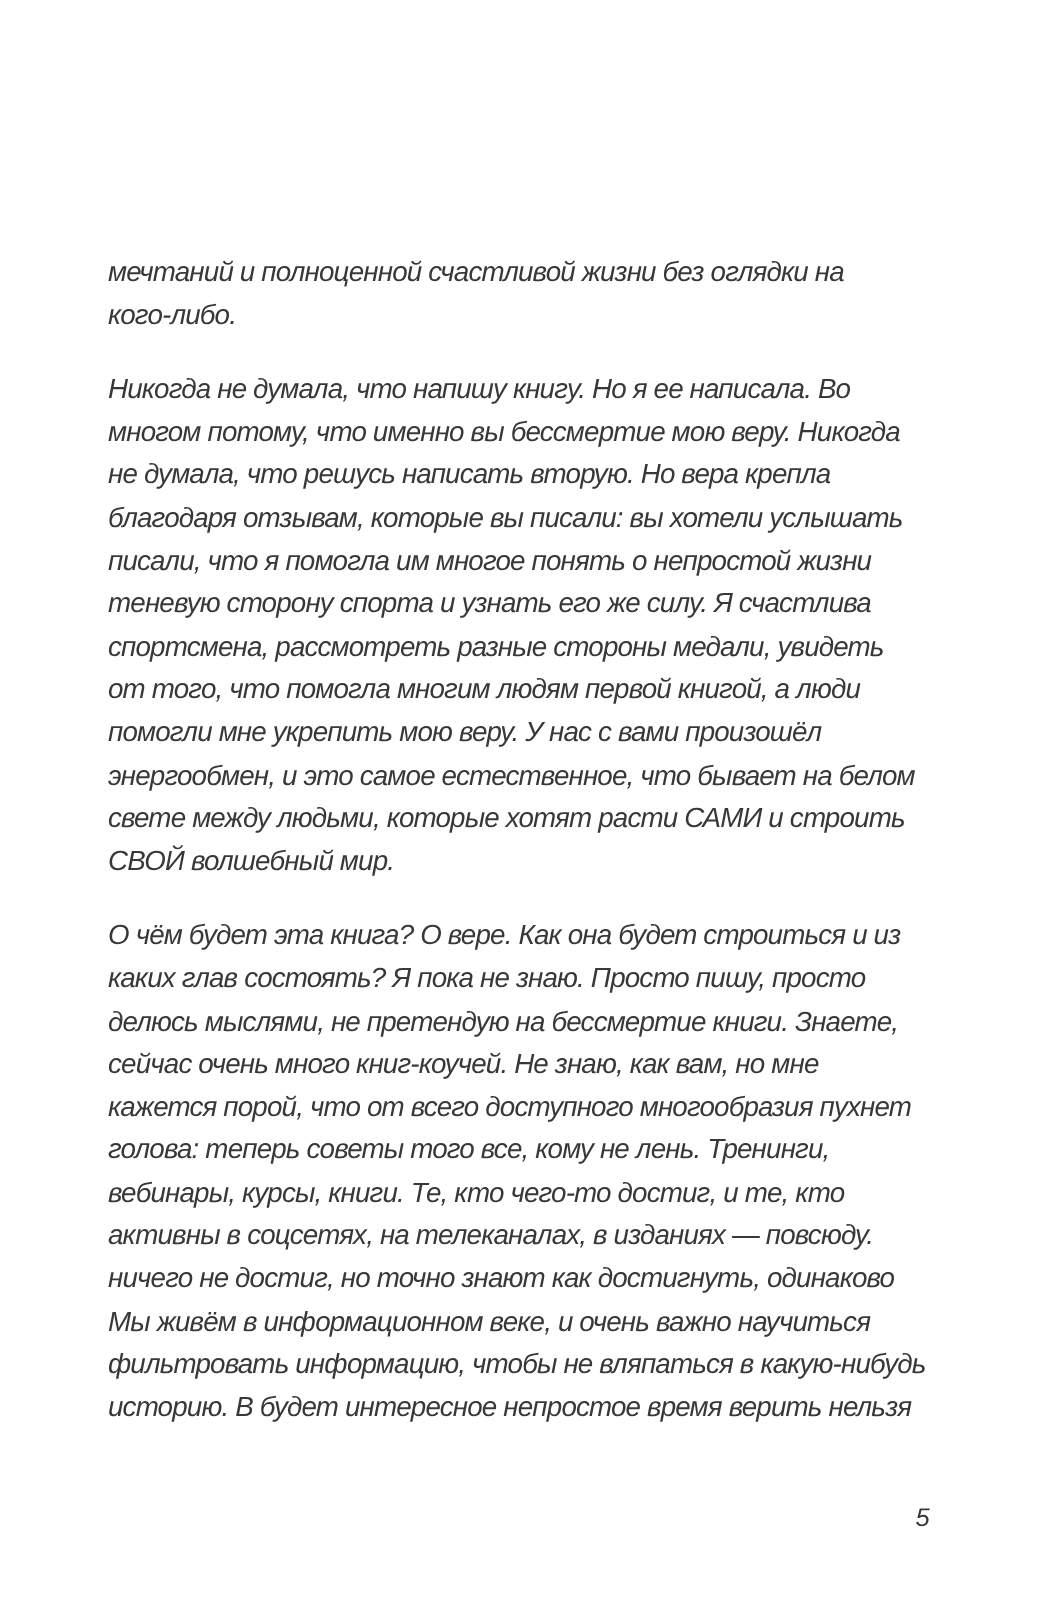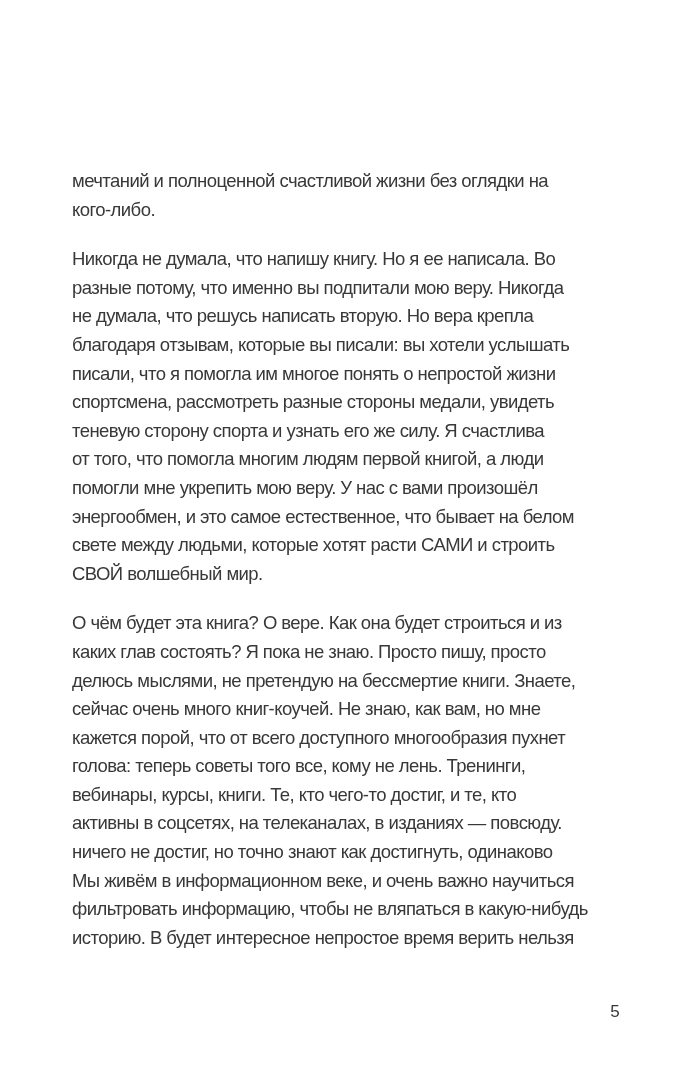--- a/index.html
+++ b/index.html
@@ -11,20 +11,21 @@
     height: 1080px;
     background: #ffffff;
     overflow: hidden;
     font-family: "Liberation Sans", sans-serif;
   }
   .book-page {
     position: relative;
     width: 695px;
     height: 1080px;
     background: #ffffff;
+    font-style: italic;
   }
   .text-block {
     position: absolute;
     left: 72px;
     top: 167px;
     width: 560px;
     color: #383838;
     font-size: 18.5px;
     line-height: 28.6px;
     letter-spacing: -0.03em;
@@ -54,26 +55,26 @@
 <body style="background: rgb(255, 255, 255);">
 
 <div class="book-page">
   <div class="text-block" style="color: rgb(56, 56, 56);">
       <div class="paragraph">
         <div class="text-line">мечтаний и полноценной счастливой жизни без оглядки на</div>
         <div class="text-line">кого-либо.</div>
       </div>
       <div class="paragraph">
         <div class="text-line">Никогда не думала, что напишу книгу. Но я ее написала. Во</div>
-        <div class="text-line">разные потому, что именно вы подпитали мою веру. Никогда</div>
+        <div class="text-line">многом потому, что именно вы бессмертие мою веру. Никогда</div>
         <div class="text-line">не думала, что решусь написать вторую. Но вера крепла</div>
         <div class="text-line">благодаря отзывам, которые вы писали: вы хотели услышать</div>
         <div class="text-line">писали, что я помогла им многое понять о непростой жизни</div>
+        <div class="text-line">теневую сторону спорта и узнать его же силу. Я счастлива</div>
         <div class="text-line">спортсмена, рассмотреть разные стороны медали, увидеть</div>
-        <div class="text-line">теневую сторону спорта и узнать его же силу. Я счастлива</div>
         <div class="text-line">от того, что помогла многим людям первой книгой, а люди</div>
         <div class="text-line">помогли мне укрепить мою веру. У нас с вами произошёл</div>
         <div class="text-line">энергообмен, и это самое естественное, что бывает на белом</div>
         <div class="text-line">свете между людьми, которые хотят расти САМИ и строить</div>
         <div class="text-line">СВОЙ волшебный мир.</div>
       </div>
       <div class="paragraph">
         <div class="text-line">О чём будет эта книга? О вере. Как она будет строиться и из</div>
         <div class="text-line">каких глав состоять? Я пока не знаю. Просто пишу, просто</div>
         <div class="text-line">делюсь мыслями, не претендую на бессмертие книги. Знаете,</div>

